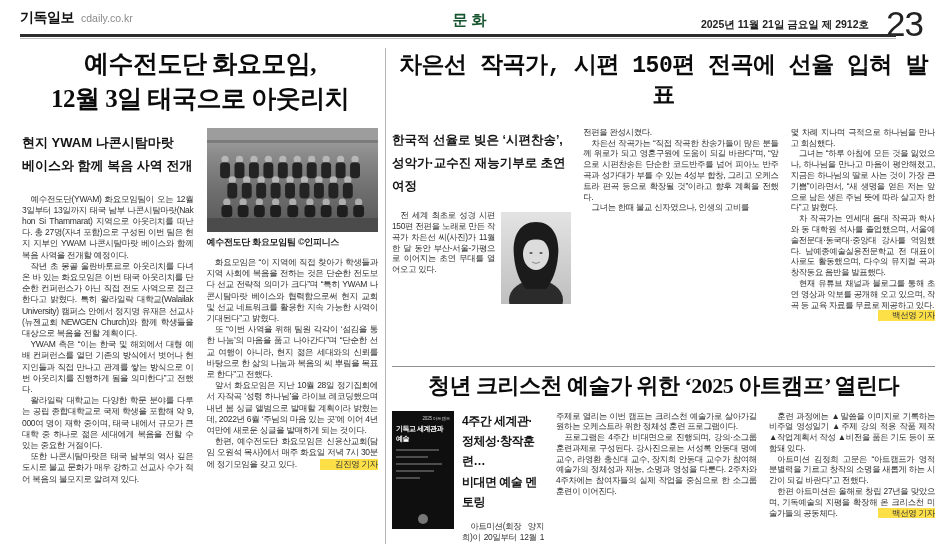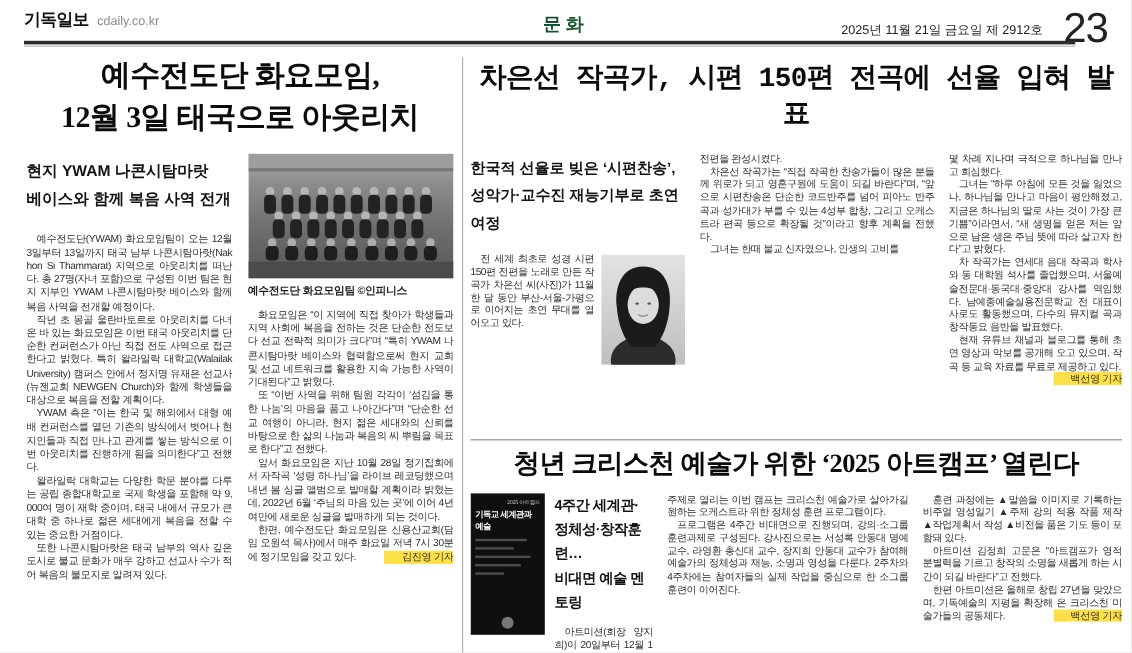--- a/index.html
+++ b/index.html
@@ -6,21 +6,21 @@
   html,body { background:#ddd; }
   body { font-family:"Liberation Sans","DejaVu Sans",sans-serif; }
   .page { position:relative; width:943px; height:544px; background:#ffffff; overflow:hidden; margin:0 auto; }
 
   
   .masthead { position:absolute; left:20px; top:8px; width:903px; height:28px; }
   .brand { font-size:14px; font-weight:800; color:#101010; letter-spacing:-0.5px; }
   .brand-url { font-size:10.5px; color:#8a8a8a; margin-left:7px;text-align:right; }
   .section { position:absolute; left:50%; transform:translateX(-50%); top:3px;
              font-size:15px; font-weight:700; color:#14532d; letter-spacing:4px; }
-  .dateline { position:absolute; right:54px; top:10px; font-size:10.5px; color:#222; }
+  .dateline { position:absolute; right:54px; top:10px; font-size:10.5px; color:#222;font-weight:bold; }
   .pagenum { position:absolute; right:0; top:-4px; font-size:35px; color:#222; letter-spacing:-1px; }
   .rule-thick { position:absolute; left:20px; top:34px; width:876px; height:3px; background:#2c2c2c; }
   .rule-thin  { position:absolute; left:20px; top:38px; width:876px; height:1px; background:#bdbdbd; }
 
   
   .vdiv { position:absolute; left:385px; top:48px; height:496px; width:1px; background:#b3b3b3; }
   .hdiv { position:absolute; left:392px; top:366px; width:543px; height:1px; background:#8f8f8f; }
 
   
   .hl { font-family:"Liberation Serif","DejaVu Serif",serif; font-weight:700; color:#0b0b0b;

